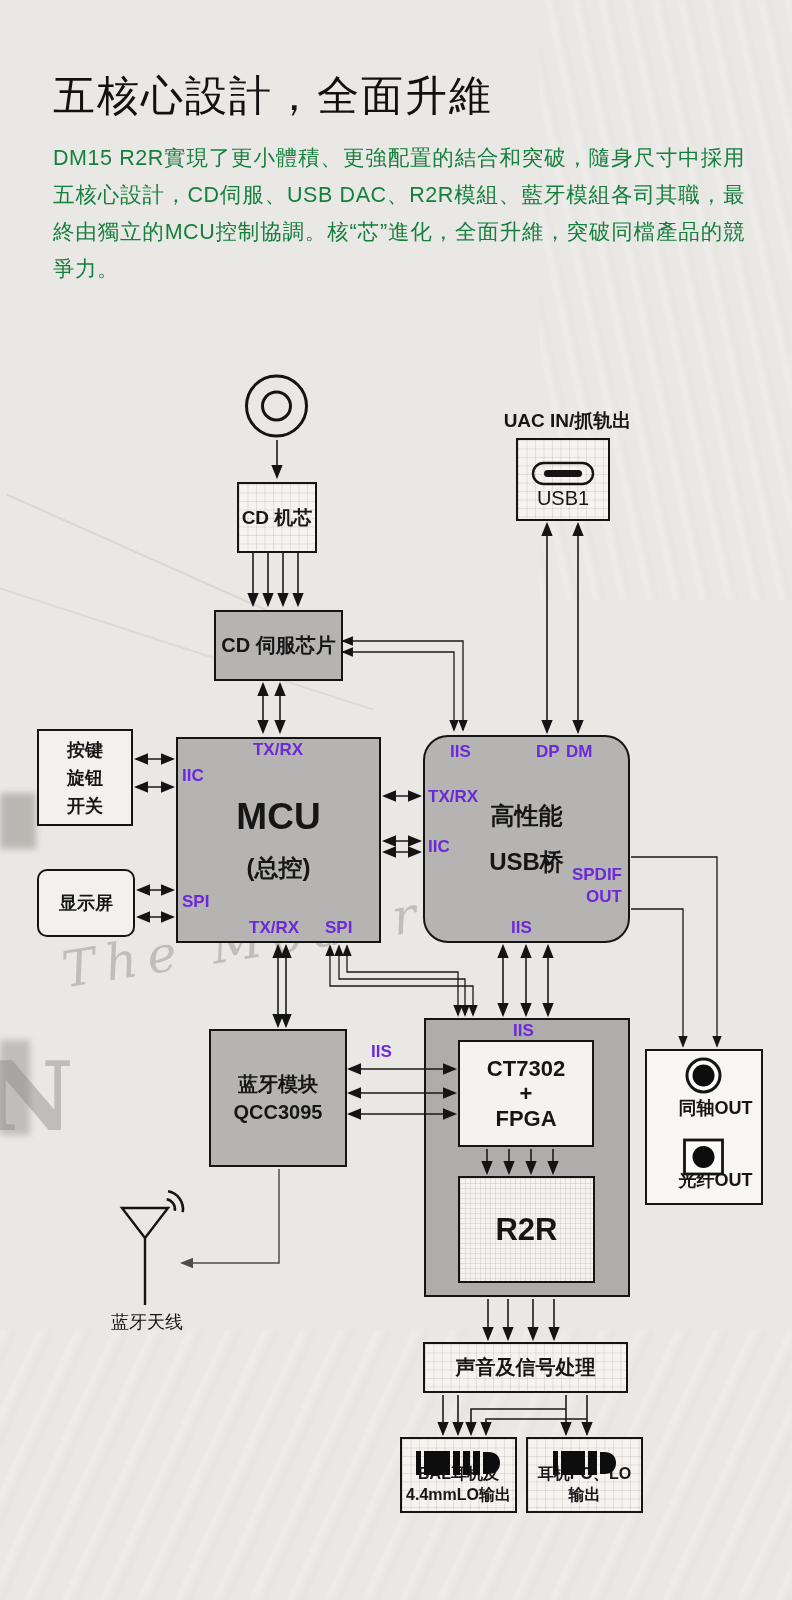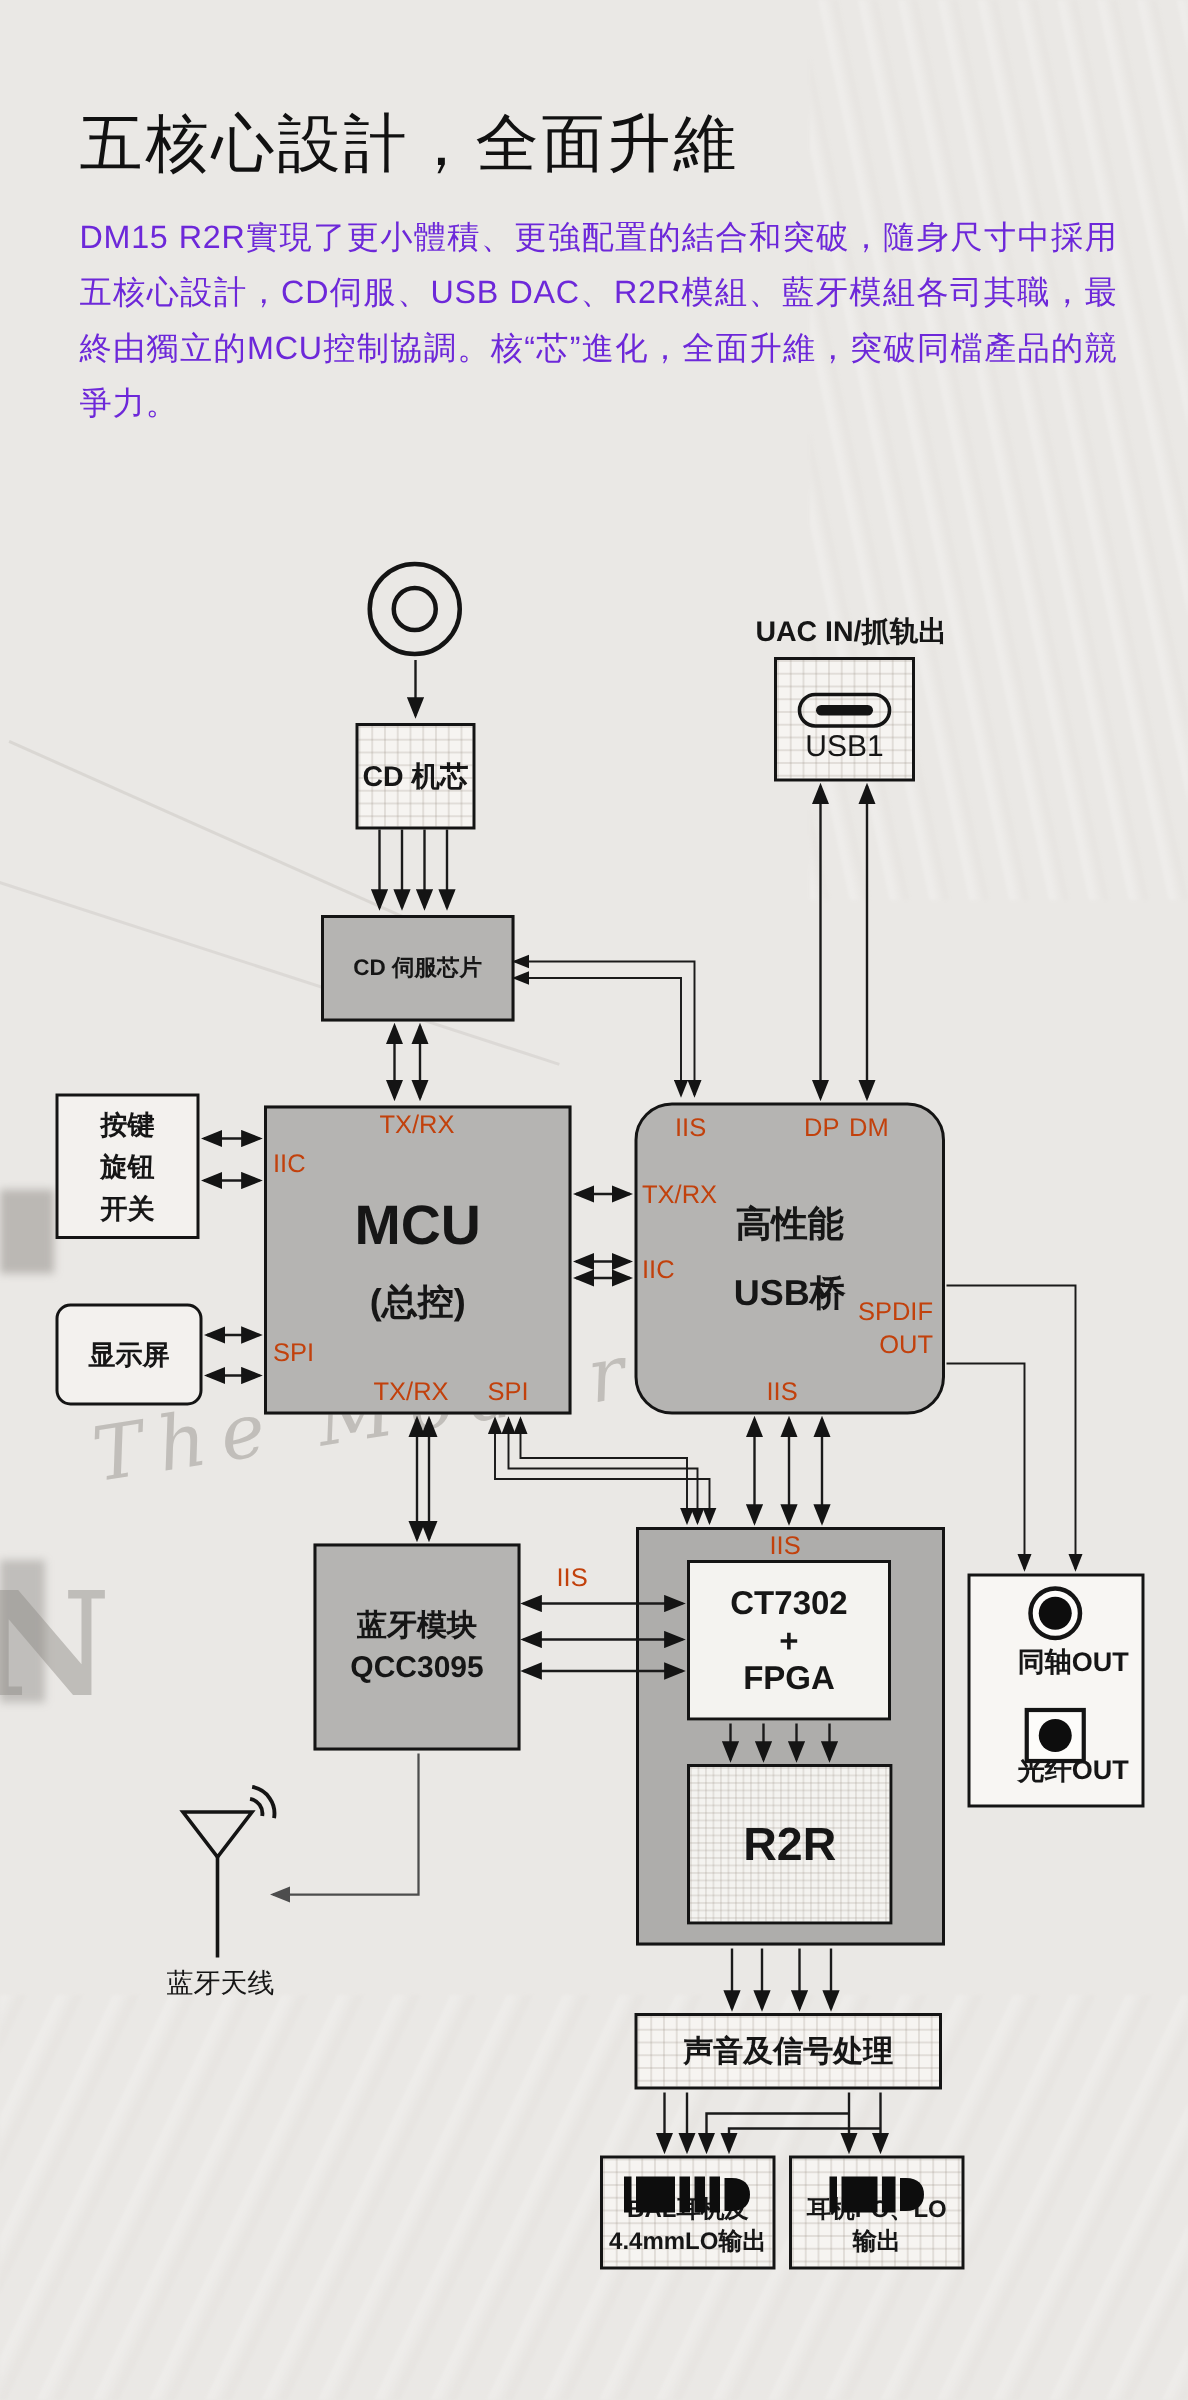--- a/index.html
+++ b/index.html
@@ -30,42 +30,42 @@
     font-size:50px; letter-spacing:10px; color:#b4b1ac; opacity:.75;
     transform:rotate(-9deg); transform-origin:left top; pointer-events:none; white-space:nowrap;
   }
   .watermark2{
     position:absolute; left:-14px; top:1040px;
     font-family:"DejaVu Serif","Liberation Serif",serif;
     font-size:96px; font-weight:bold; color:#8d8a85; opacity:.45; pointer-events:none;
   }
   
   .title{position:absolute; left:53px; top:68px; font-size:42px; font-weight:500; letter-spacing:2px; color:#111;}
-  .para{position:absolute; left:53px; top:140px; width:692px; font-size:21.5px; line-height:37px; letter-spacing:.5px; color:#6d28d9; text-align:justify;}
+  .para{position:absolute; left:53px; top:140px; width:692px; font-size:21.5px; line-height:37px; letter-spacing:.5px; color:#15803d; text-align:justify;}
   
   .block{position:absolute; box-sizing:border-box; border:2px solid #141414;
     display:flex; flex-direction:column; align-items:center; justify-content:center;
     text-align:center; z-index:2;}
   .gray{background:#b5b4b2;}
   .container-gray{background:#aeadab;}
   .plain{background:#f3f1ee;}
   .grid{
     background-color:#f6f4f1;
     background-image:linear-gradient(rgba(151,141,129,.22) 1px, transparent 1px),
                      linear-gradient(90deg, rgba(151,141,129,.22) 1px, transparent 1px);
     background-size:8.5px 8.5px;
   }
   .grid-fine{
     background-color:#f4f3f0;
     background-image:linear-gradient(rgba(151,141,129,.20) 1px, transparent 1px),
                      linear-gradient(90deg, rgba(151,141,129,.20) 1px, transparent 1px);
     background-size:5px 5px;
   }
   .bold{font-weight:700;}
-  .port{position:absolute; font-size:17px; color:#c2410c; z-index:3; white-space:nowrap;}
+  .port{position:absolute; font-size:17px; color:#6d28d9; z-index:3; white-space:nowrap;font-weight:bold;}
   .lines{position:absolute; left:0; top:0; z-index:4; pointer-events:none;}
   .caption{position:absolute; z-index:3; white-space:nowrap;}
 </style>
 </head>
 <body>
 
 <div id="page">
 
   <div class="bg-streaks"></div>
   <div class="bg-bottom"></div>
@@ -76,21 +76,21 @@
   <div class="watermark">The Modern</div>
   <div class="watermark2">N</div>
 
   <div class="title">五核心設計，全面升維</div>
   <div class="para">DM15 R2R實現了更小體積、更強配置的結合和突破，隨身尺寸中採用五核心設計，CD伺服、USB DAC、R2R模組、藍牙模組各司其職，最終由獨立的MCU控制協調。核“芯”進化，全面升維，突破同檔產品的競爭力。</div>
 
   <div class="block grid bold" style="left:237px; top:482px; width:80px; height:71px; font-size:19px;">
     <span>CD 机芯</span>
   </div>
 
-  <div class="block gray bold" style="left:214px; top:610px; width:129px; height:71px; font-size:15px;">
+  <div class="block gray bold" style="left:214px; top:610px; width:129px; height:71px; font-size:20px;">
     <span>CD 伺服芯片</span>
   </div>
 
   <div class="caption bold" style="left:500px; top:408px; width:135px; text-align:center; font-size:19px;">UAC IN/抓轨出</div>
   <div class="block grid" style="left:516px; top:438px; width:94px; height:83px; font-size:20px; justify-content:flex-end; padding-bottom:9px;">
     <span>USB1</span>
   </div>
 
   <div class="block plain bold" style="left:37px; top:729px; width:96px; height:97px; font-size:18px; line-height:28px;">
     <span>按键</span>

